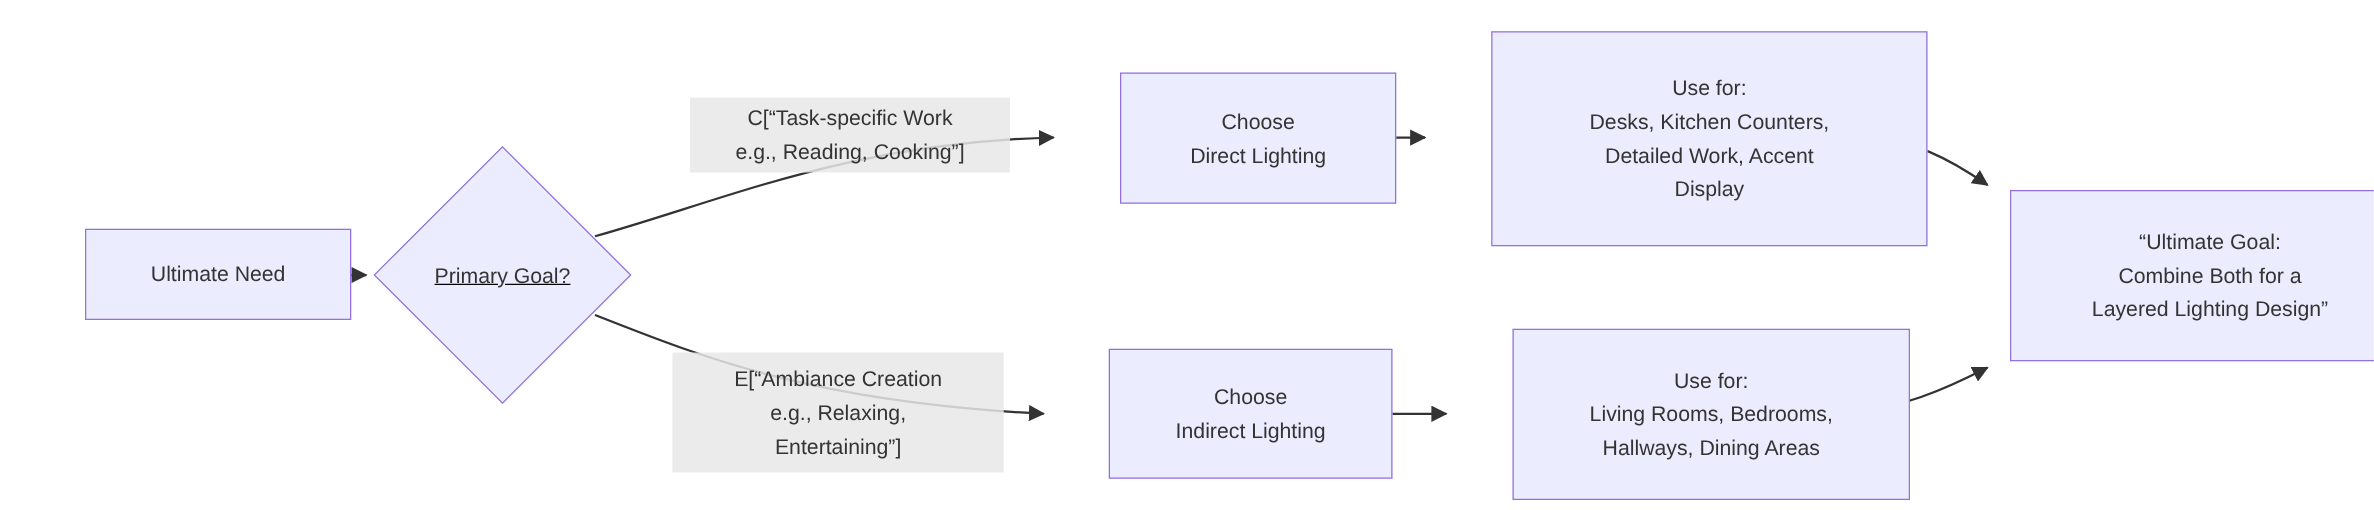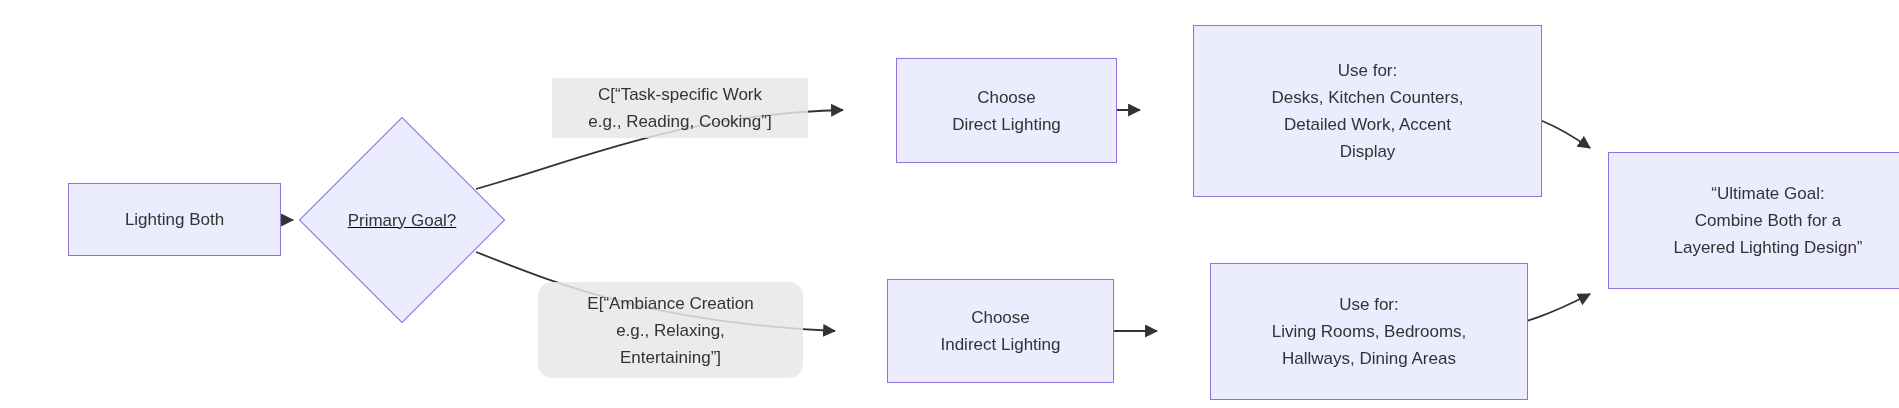--- a/index.html
+++ b/index.html
@@ -89,28 +89,28 @@
     <path class="edge" d="M1069,110 L1140,110" marker-end="url(#arrowhead)"></path>
     <path class="edge" d="M1066,331 L1157,331" marker-end="url(#arrowhead)"></path>
     <path class="edge" d="M1494,110 C1530,112 1558,126 1590,148" marker-end="url(#arrowhead)"></path>
     <path class="edge" d="M1480,330 C1520,327 1555,312 1590,294" marker-end="url(#arrowhead)"></path>
   </svg>
 
   <div class="edge-label" style="left:552px; top:78px; width:256px; height:60px;">
     <div class="txt">C[“Task-specific Work
 e.g., Reading, Cooking”]</div>
   </div>
-  <div class="edge-label" style="left:538px; top:282px; width:265px; height:96px;border-radius:14px;">
+  <div class="edge-label" style="left:538px; top:282px; width:265px; height:96px;">
     <div class="txt">E[“Ambiance Creation
 e.g., Relaxing,
 Entertaining”]</div>
   </div>
 
   <div class="node" style="left:20px; top:183px; width:213px; height:73px;">
-    <div class="txt">Lighting Both</div>
+    <div class="txt">Ultimate Need</div>
   </div>
 
   <div class="diamond" style="left:329px; top:147px; width:146px; height:146px;"></div>
   <div class="diamond-label" style="left:302px; top:206px; width:200px; height:28px;">
     <div class="txt">Primary Goal?</div>
   </div>
 
   <div class="node" style="left:848px; top:58px; width:221px; height:105px;">
     <div class="txt">Choose
 Direct Lighting</div>

